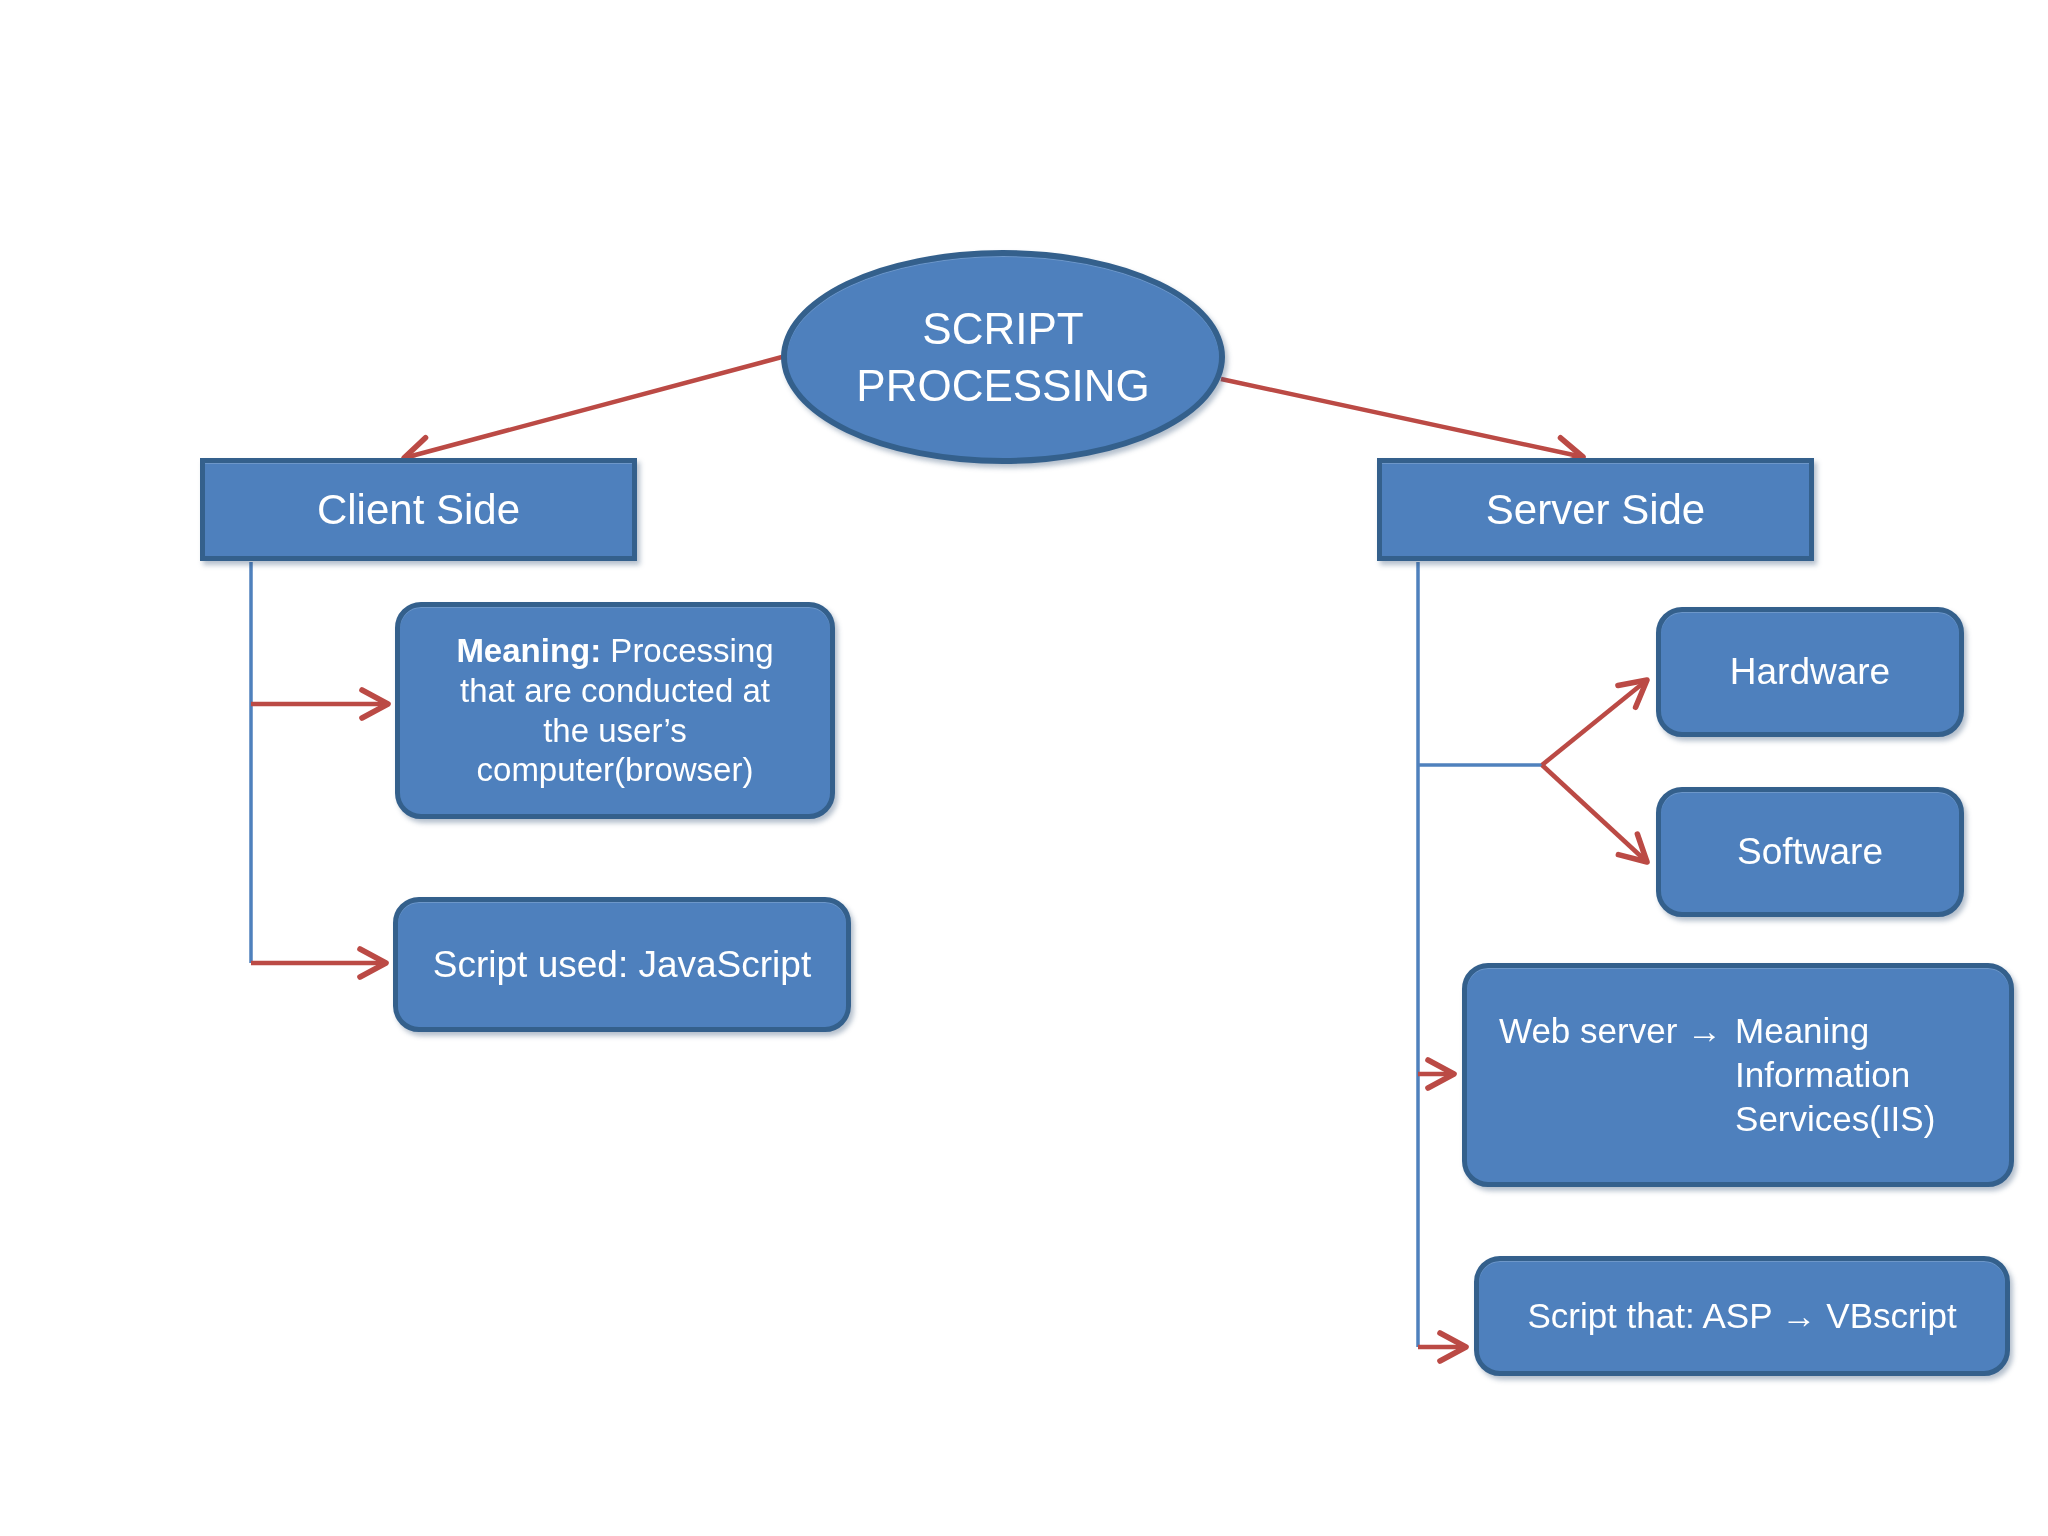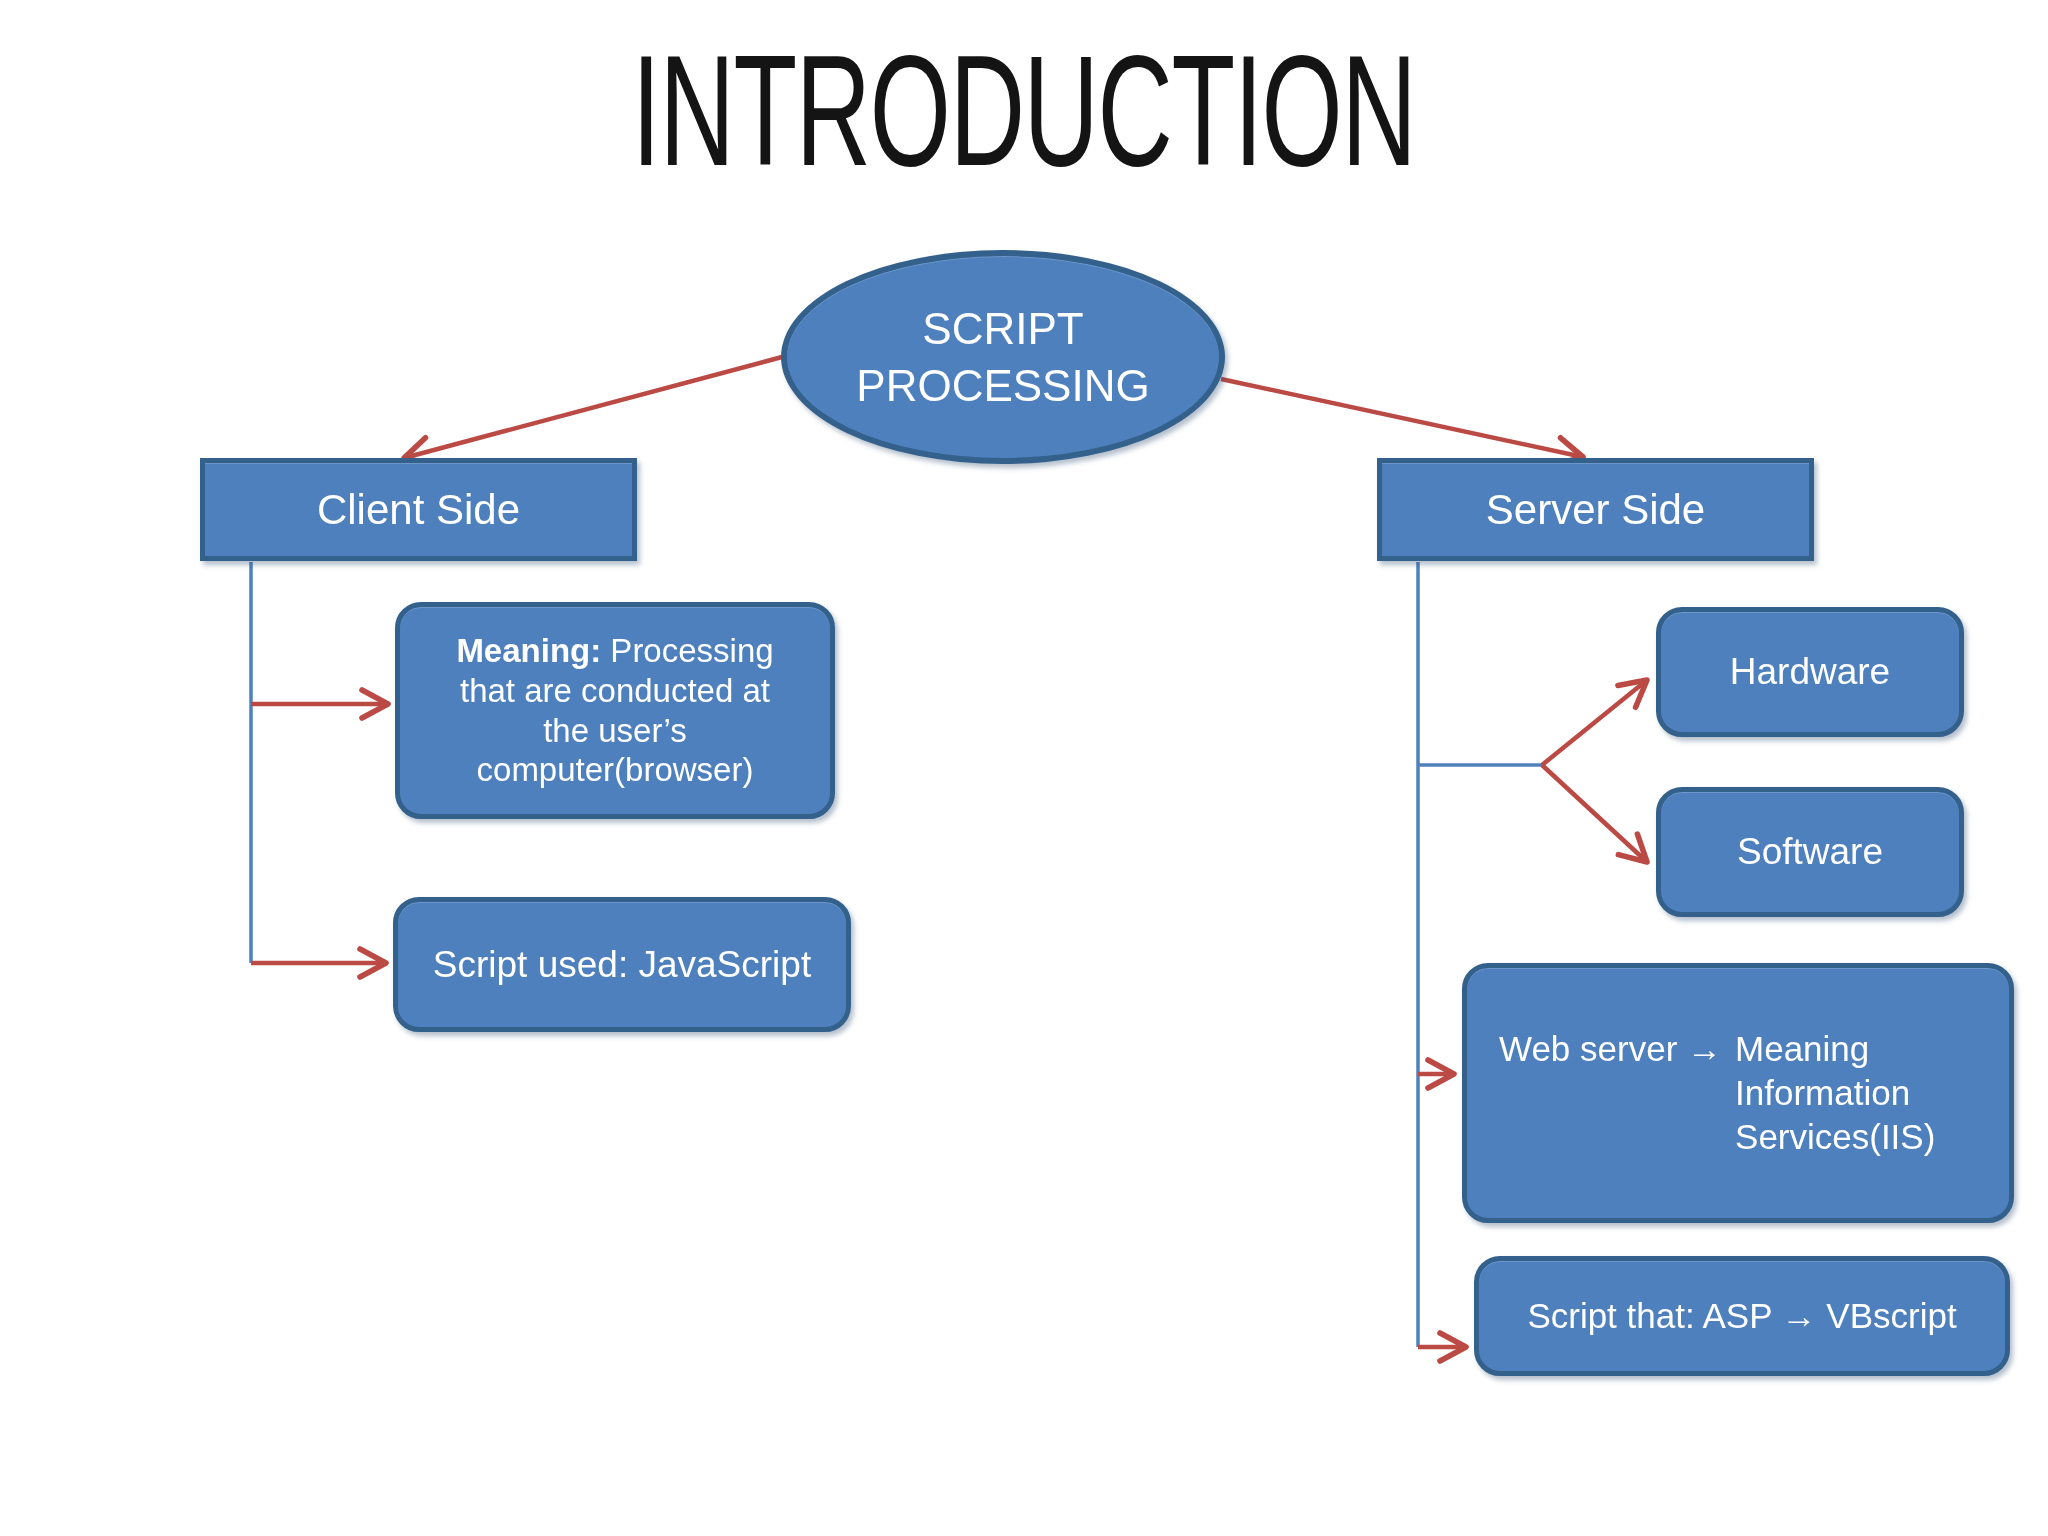--- a/index.html
+++ b/index.html
@@ -60,23 +60,20 @@
     <path class="line-red" d="M 251 704 L 388 704" marker-end="url(#ah)"></path>
     <path class="line-red" d="M 251 963 L 386 963" marker-end="url(#ah)"></path>
     <path class="line-blue" d="M 1418 562 L 1418 1347"></path>
     <path class="line-blue" d="M 1418 765 L 1542 765"></path>
     <path class="line-red" d="M 1542 765 L 1647 680" marker-end="url(#ah)"></path>
     <path class="line-red" d="M 1542 765 L 1647 862" marker-end="url(#ah)"></path>
     <path class="line-red" d="M 1418 1074 L 1454 1074" marker-end="url(#ah)"></path>
     <path class="line-red" d="M 1418 1347 L 1466 1347" marker-end="url(#ah)"></path>
   </svg>
 
-  <div class="slide-title">
-    <span>INTRODUCTION</span>
-  </div>
 
   <div class="node ellipse" style="left:781px;top:250px;width:444px;height:214px;">
     <span class="lbl">SCRIPT PROCESSING</span>
   </div>
 
   <div class="node hdr" style="left:200px;top:458px;width:437px;height:103px;">
     <span>Client Side</span>
   </div>
 
   <div class="node rounded meaning-box" style="left:395px;top:602px;width:440px;height:217px;">
@@ -92,21 +89,21 @@
   </div>
 
   <div class="node rounded leaf-box" style="left:1656px;top:607px;width:308px;height:130px;">
     <span>Hardware</span>
   </div>
 
   <div class="node rounded leaf-box" style="left:1656px;top:787px;width:308px;height:130px;">
     <span>Software</span>
   </div>
 
-  <div class="node rounded web-box" style="left:1462px;top:963px;width:552px;height:260px;">
+  <div class="node rounded web-box" style="left:1462px;top:963px;width:552px;height:224px;">
     <span class="web-inner">
       <span class="prefix">Web server →</span>
       <span class="rest">Meaning Information Services(IIS)</span>
     </span>
   </div>
 
   <div class="node rounded asp-box" style="left:1474px;top:1256px;width:536px;height:120px;">
     <span>Script that: ASP → VBscript</span>
   </div>
 

